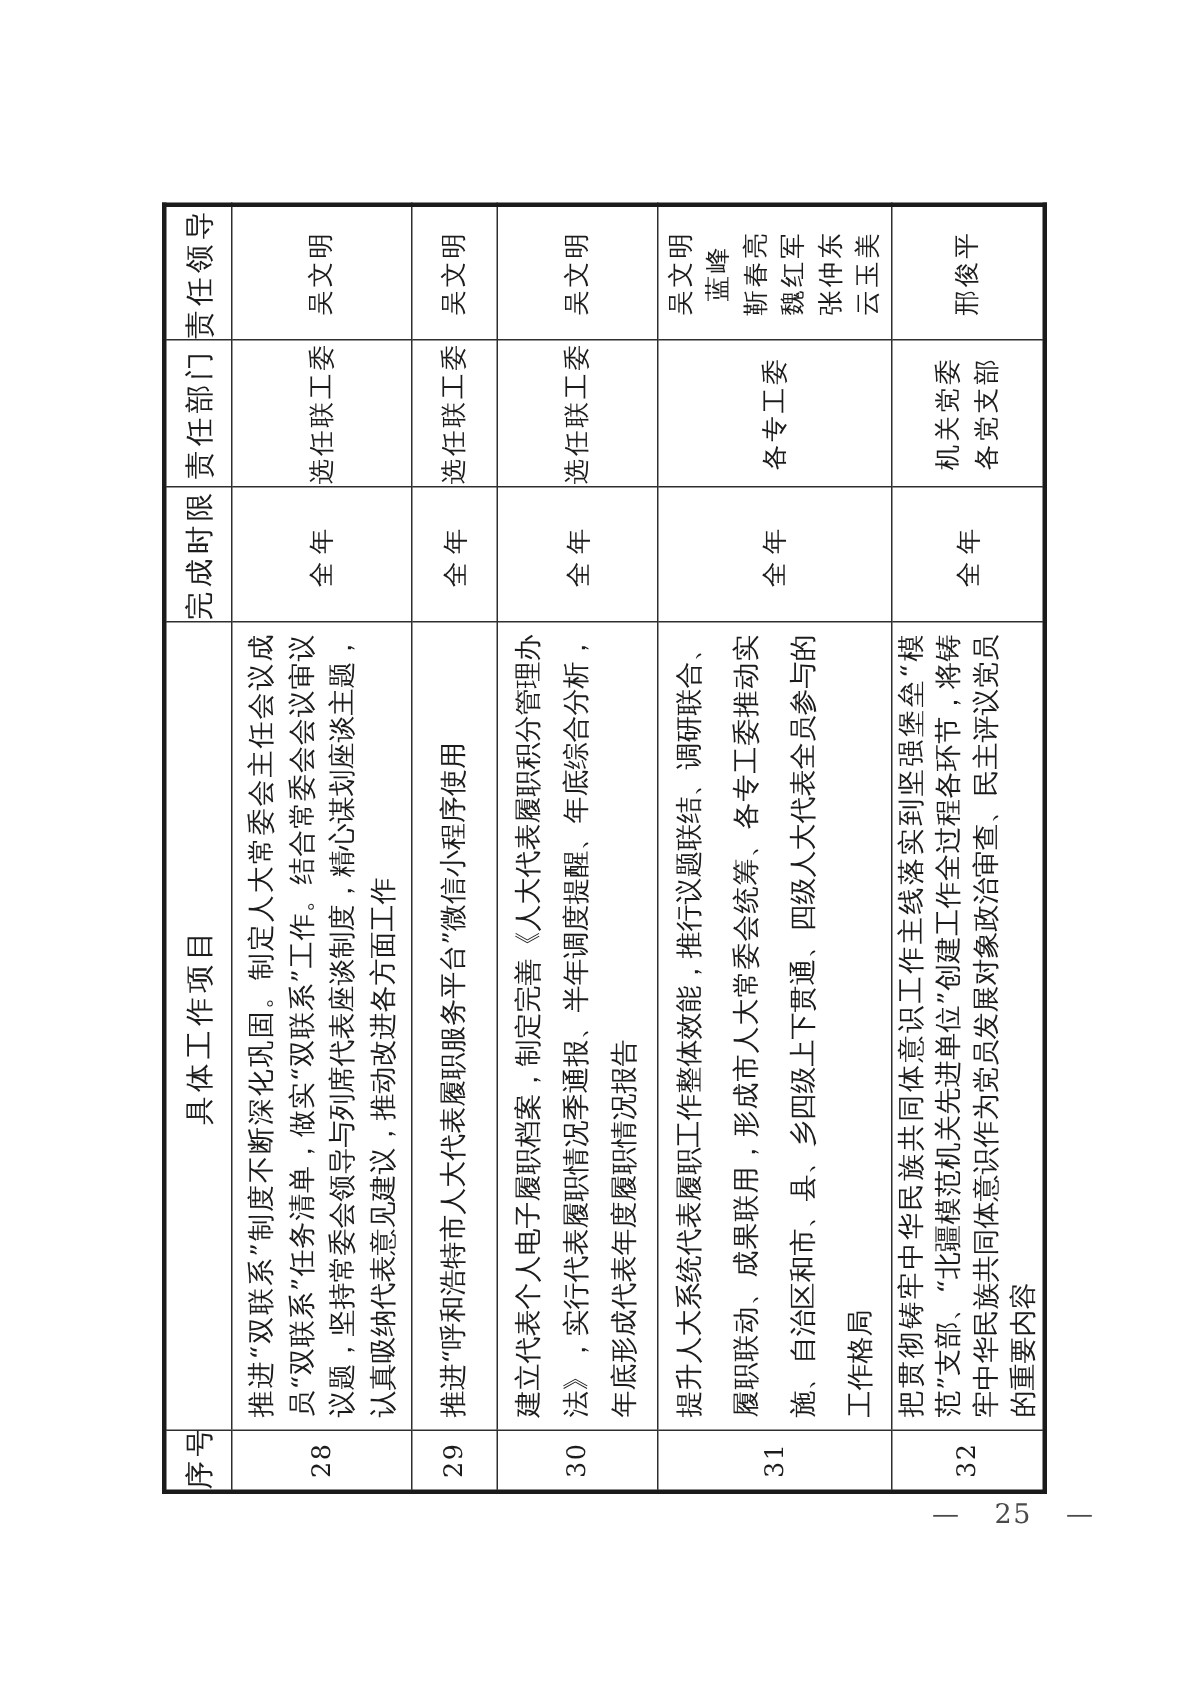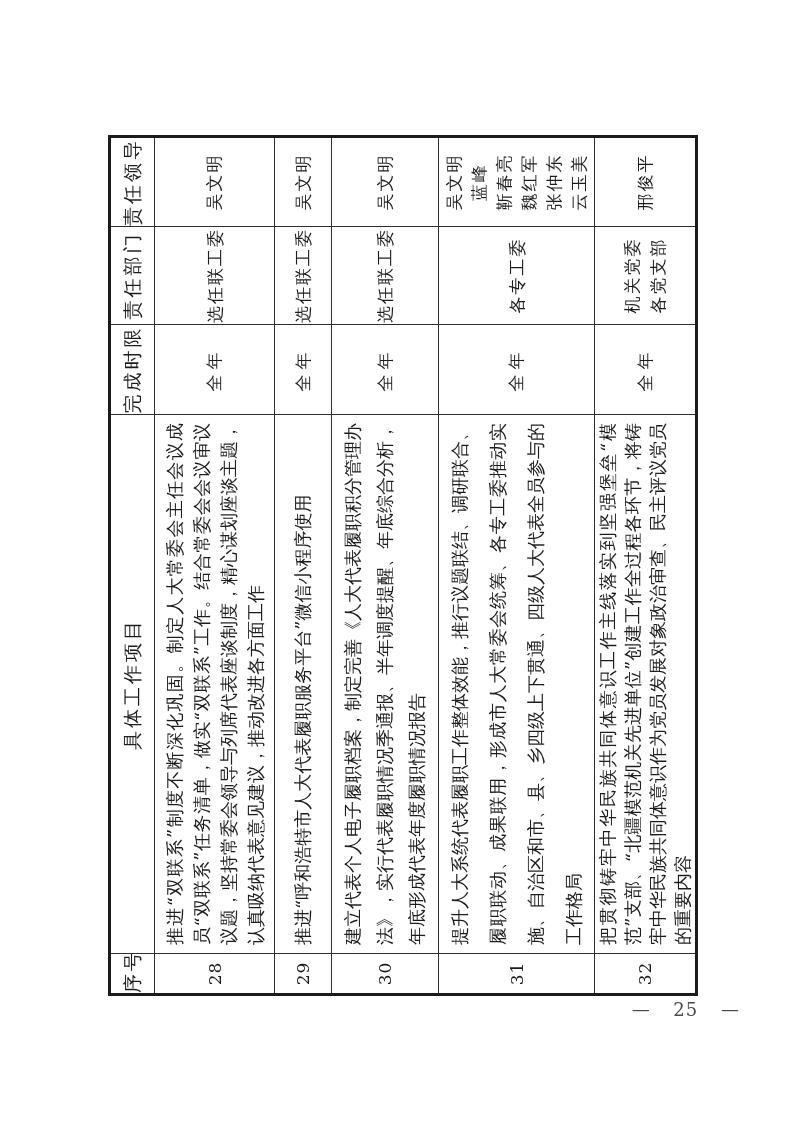--- a/index.html
+++ b/index.html
@@ -86,23 +86,23 @@
     text-align: center;
     font-size: 17px;
     letter-spacing: 2px;
     line-height: 25px;
     white-space: pre-line;
   }
 
   
   .page-number {
     position: absolute;
-    left: 585px; top: 999px;
+    left: 598px; top: 999px;
     width: 155px;
-    text-align: right;
+    text-align: center;
     font-size: 18px;
     color: #4a4a4a;
     word-spacing: 16px;
     letter-spacing: 1px;
   }
 </style>
 </head>
 <body>
 
 <div class="table-wrapper">

